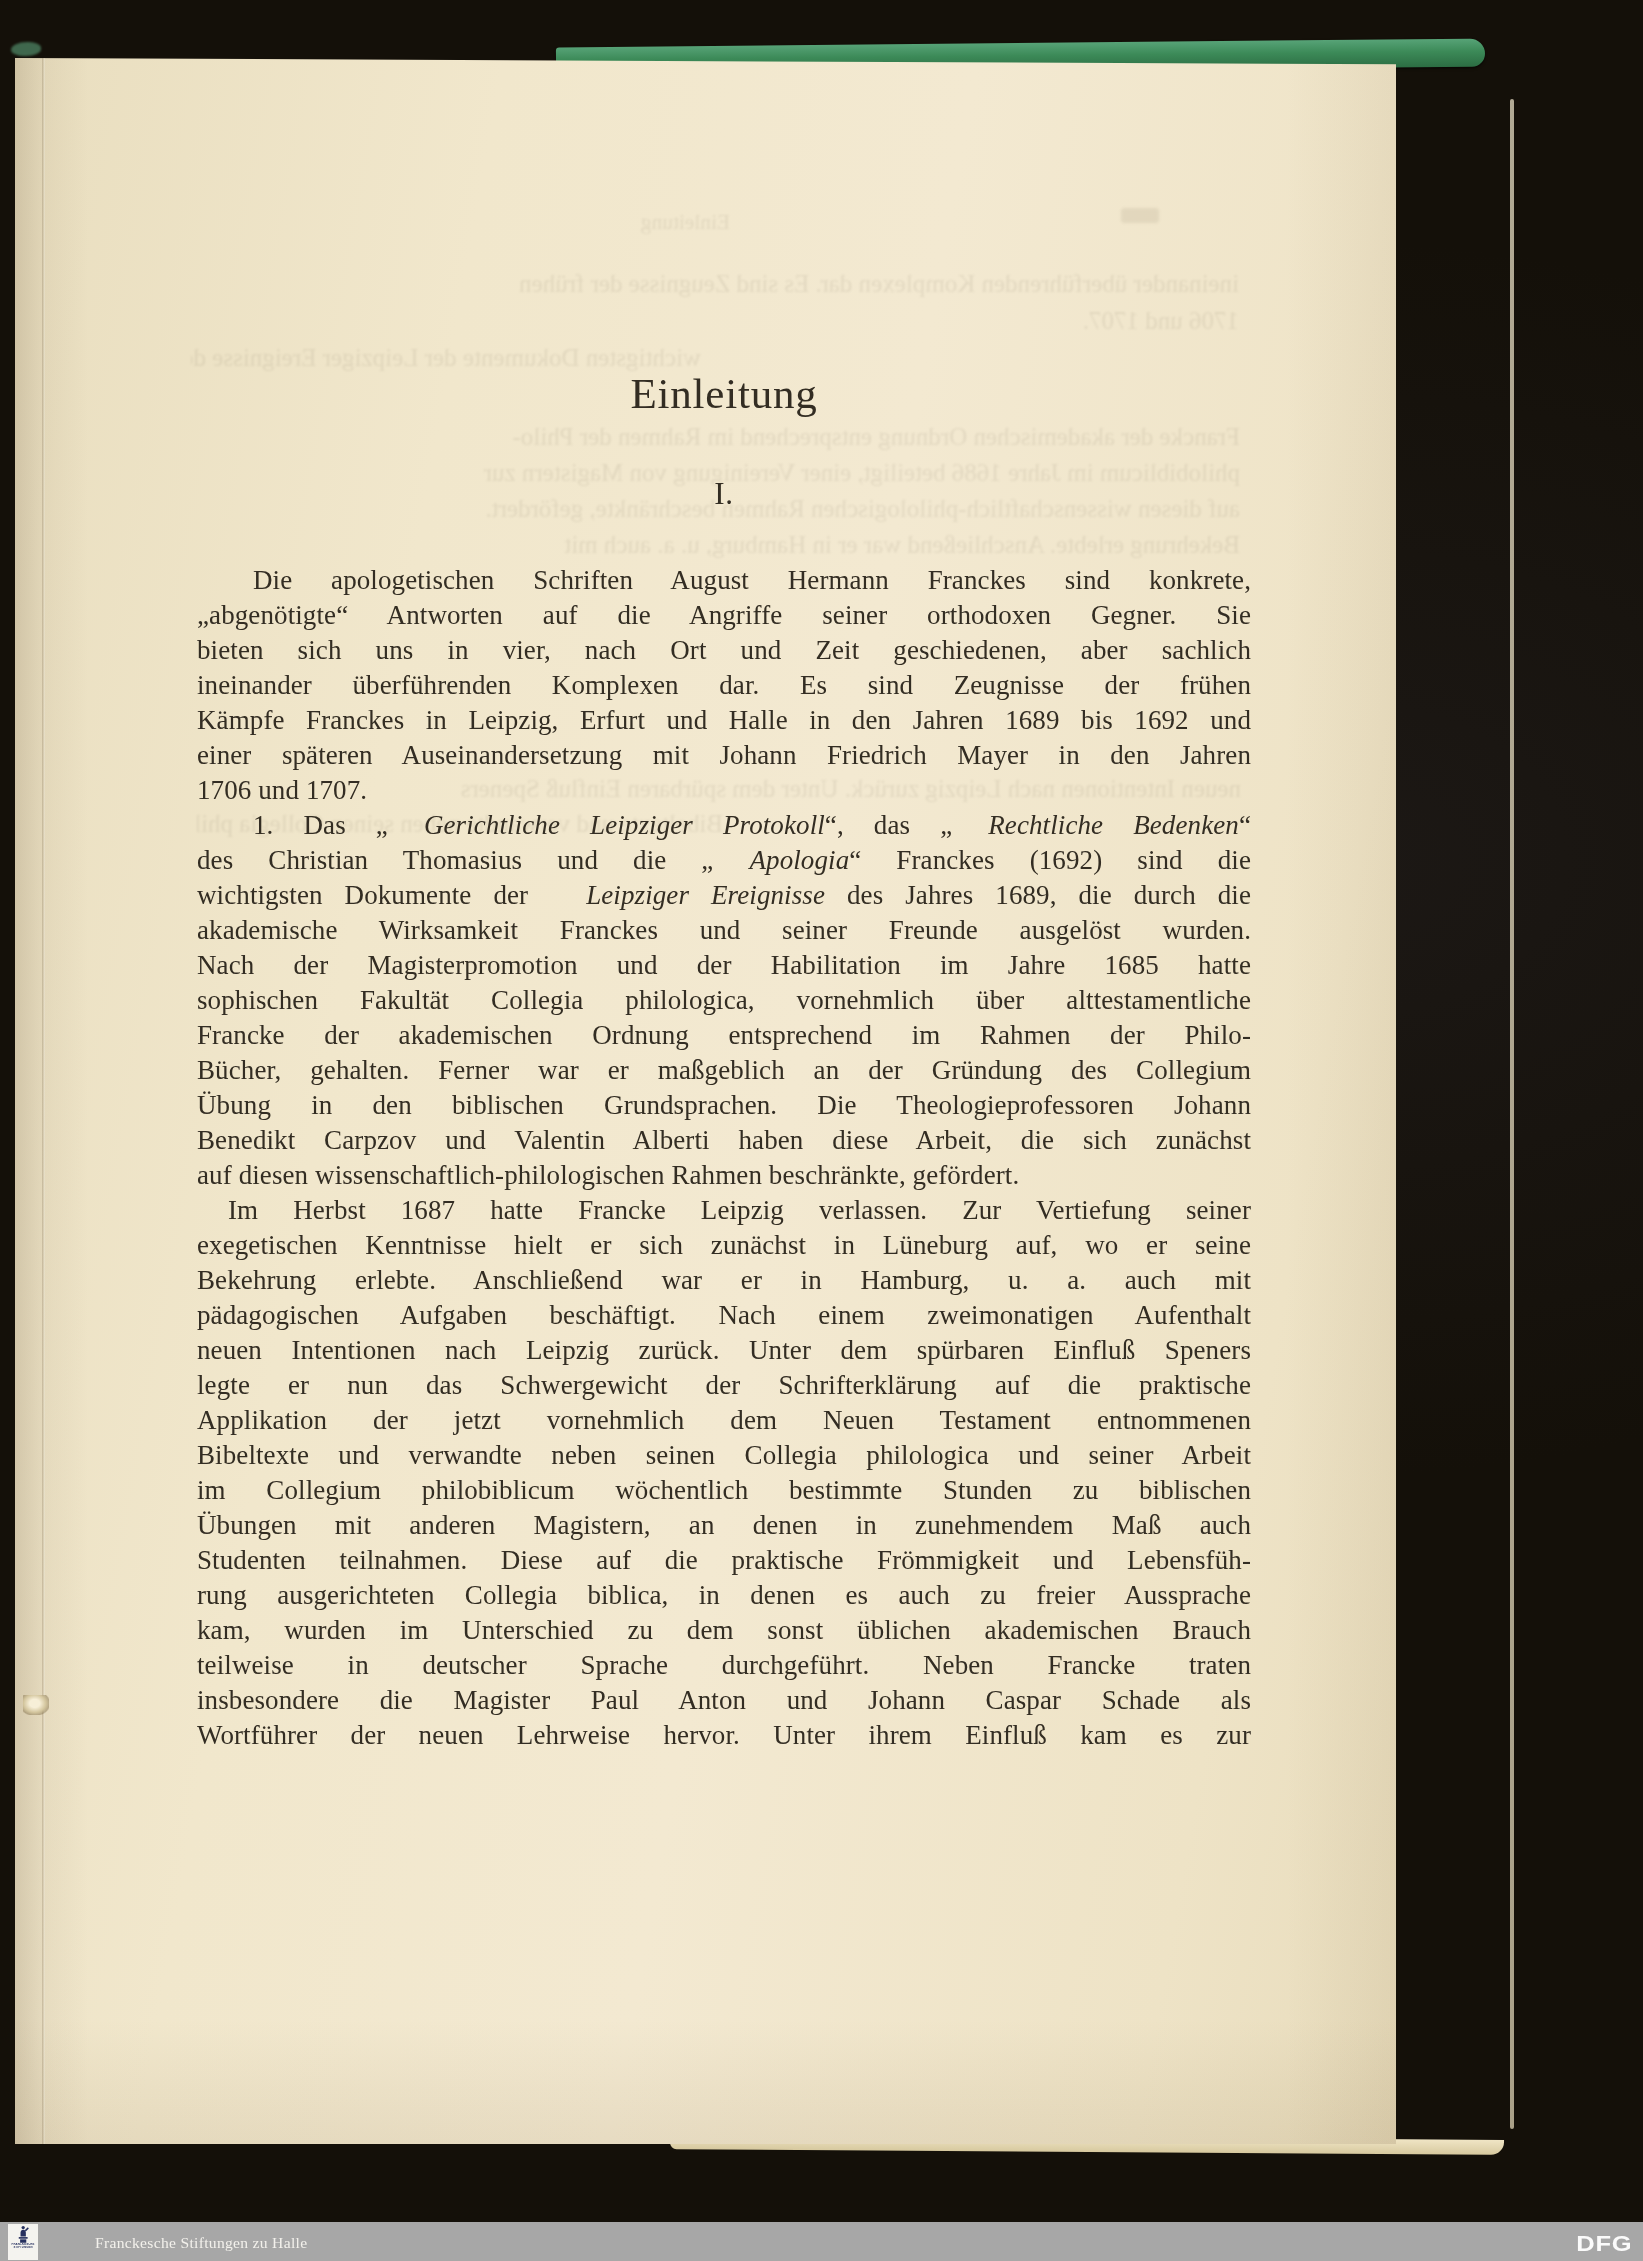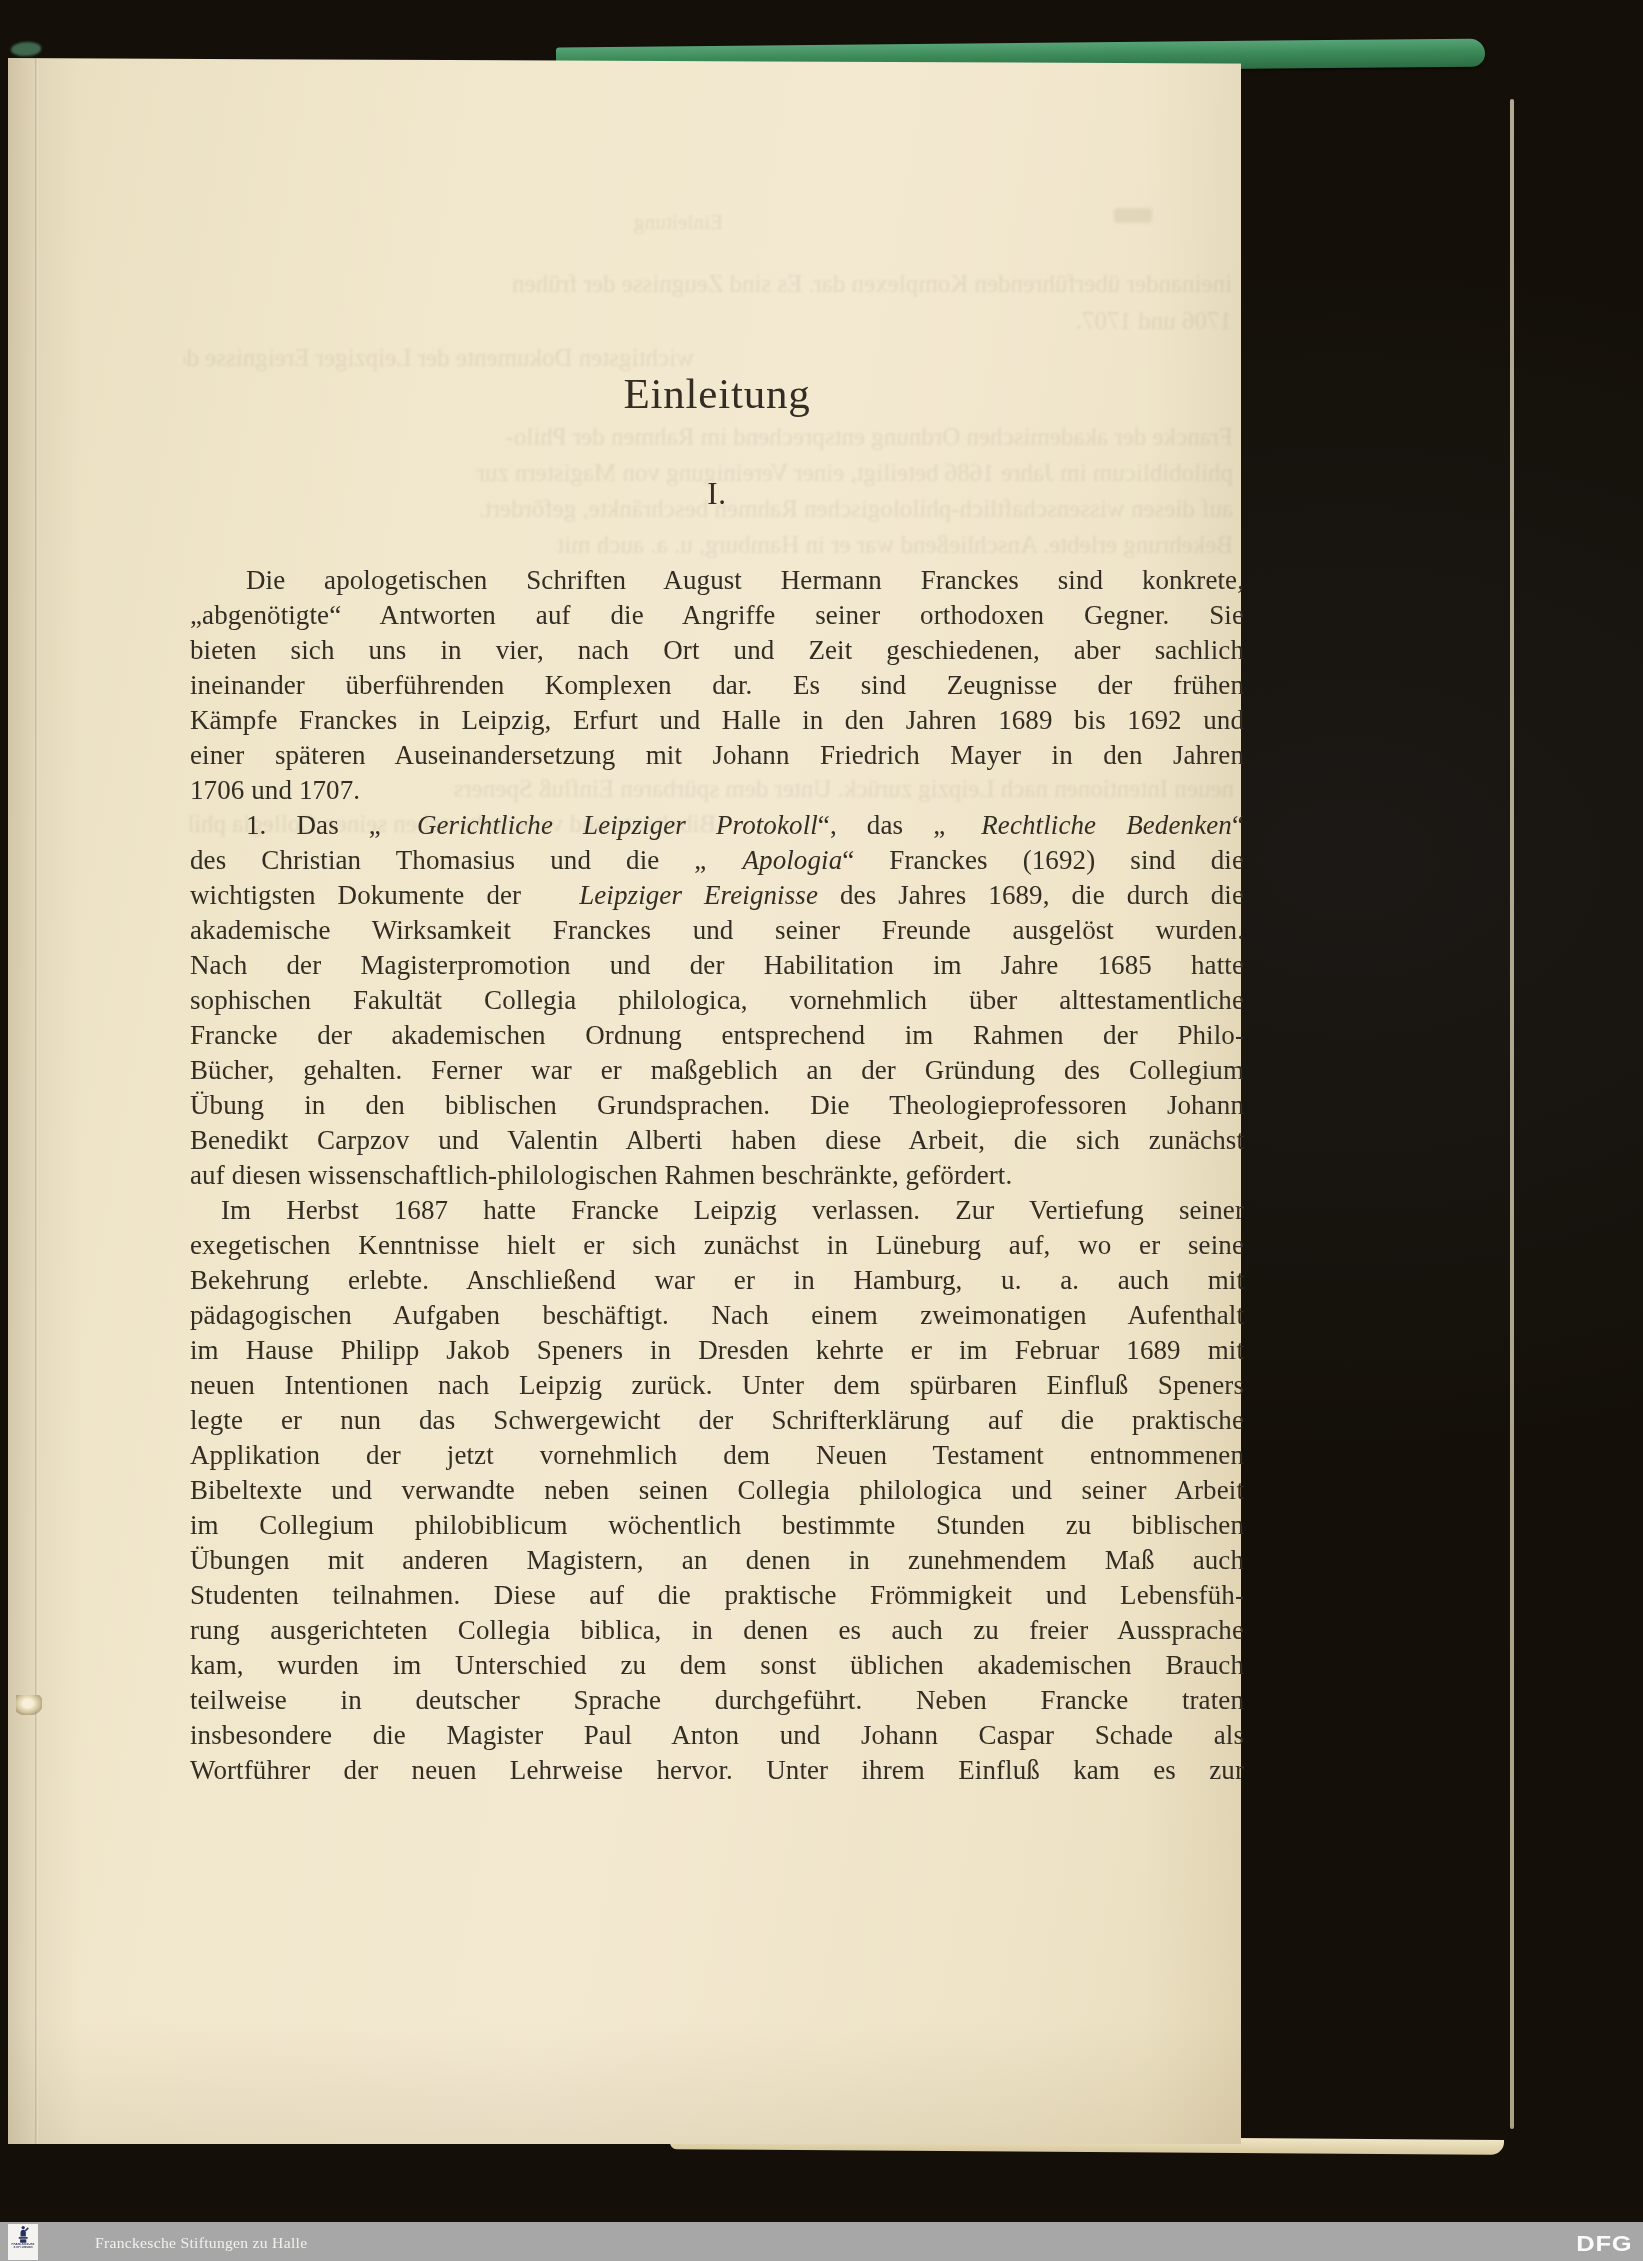--- a/index.html
+++ b/index.html
@@ -25,21 +25,21 @@
   }
   
   .page-edge{position:absolute;left:1510px;top:99px;width:4.1px;height:2030px;
     background:linear-gradient(#d8cfb6,#cfc5a8);opacity:.8;z-index:3;border-radius:2.5px;}
   
   .page-lip{position:absolute;left:670px;top:2137px;width:834px;height:15px;z-index:1;
     background:linear-gradient(#f0e5c5,#d7c99f);transform:rotate(.4deg);
     border-radius:0 0 13px 6.6px;}
   
   .page{
-    position:absolute;left:8px;top:58px;width:1233px;height:2086px;z-index:2;
+    position:absolute;left:15px;top:58px;width:1381px;height:2086px;z-index:2;
     background:linear-gradient(100deg,#e9debf 0%, #f1e7cc 28%, #f3e9d1 55%, #eee3c6 85%, #e8dcbc 100%);
     clip-path:polygon(0 0, 1443px 6.6px, 1476px 10.7px, 1511px 26px, 1511px 2086px, 0 2086px);
     color:#332d23;
   }
   .page::before{ 
     content:"";position:absolute;inset:0;pointer-events:none;
     background:
       linear-gradient(to right, rgba(94,74,46,.18) 0px, rgba(94,74,46,.06) 30px, rgba(94,74,46,0) 74px),
       linear-gradient(to top, rgba(120,95,55,.10) 0%, rgba(120,95,55,0) 6%),
       linear-gradient(to right, rgba(255,252,240,0) 92%, rgba(120,95,55,.08) 100%);
@@ -139,21 +139,20 @@
         <div class="line"><span>sophischen Fakultät Collegia philologica, vornehmlich über alttestamentliche</span></div>
         <div class="line"><span>Francke der akademischen Ordnung entsprechend im Rahmen der Philo-</span></div>
         <div class="line"><span>Bücher, gehalten. Ferner war er maßgeblich an der Gründung des Collegium</span></div>
         <div class="line"><span>Übung in den biblischen Grundsprachen. Die Theologieprofessoren Johann</span></div>
         <div class="line"><span>Benedikt Carpzov und Valentin Alberti haben diese Arbeit, die sich zunächst</span></div>
         <div class="line no-stretch"><span>auf diesen wissenschaftlich-philologischen Rahmen beschränkte, gefördert.</span></div>
         <div class="line indent-sm"><span>Im Herbst 1687 hatte Francke Leipzig verlassen. Zur Vertiefung seiner</span></div>
         <div class="line"><span>exegetischen Kenntnisse hielt er sich zunächst in Lüneburg auf, wo er seine</span></div>
         <div class="line"><span>Bekehrung erlebte. Anschließend war er in Hamburg, u. a. auch mit</span></div>
         <div class="line"><span>pädagogischen Aufgaben beschäftigt. Nach einem zweimonatigen Aufenthalt</span></div>
-        <div class="line"><span>im Hause Philipp Jakob Speners in Dresden kehrte er im Februar 1689 mit</span></div>
         <div class="line"><span>neuen Intentionen nach Leipzig zurück. Unter dem spürbaren Einfluß Speners</span></div>
         <div class="line"><span>legte er nun das Schwergewicht der Schrifterklärung auf die praktische</span></div>
         <div class="line"><span>Applikation der jetzt vornehmlich dem Neuen Testament entnommenen</span></div>
         <div class="line"><span>Bibeltexte und verwandte neben seinen Collegia philologica und seiner Arbeit</span></div>
         <div class="line"><span>im Collegium philobiblicum wöchentlich bestimmte Stunden zu biblischen</span></div>
         <div class="line"><span>Übungen mit anderen Magistern, an denen in zunehmendem Maß auch</span></div>
         <div class="line"><span>Studenten teilnahmen. Diese auf die praktische Frömmigkeit und Lebensfüh-</span></div>
         <div class="line"><span>rung ausgerichteten Collegia biblica, in denen es auch zu freier Aussprache</span></div>
         <div class="line"><span>kam, wurden im Unterschied zu dem sonst üblichen akademischen Brauch</span></div>
         <div class="line"><span>teilweise in deutscher Sprache durchgeführt. Neben Francke traten</span></div>

